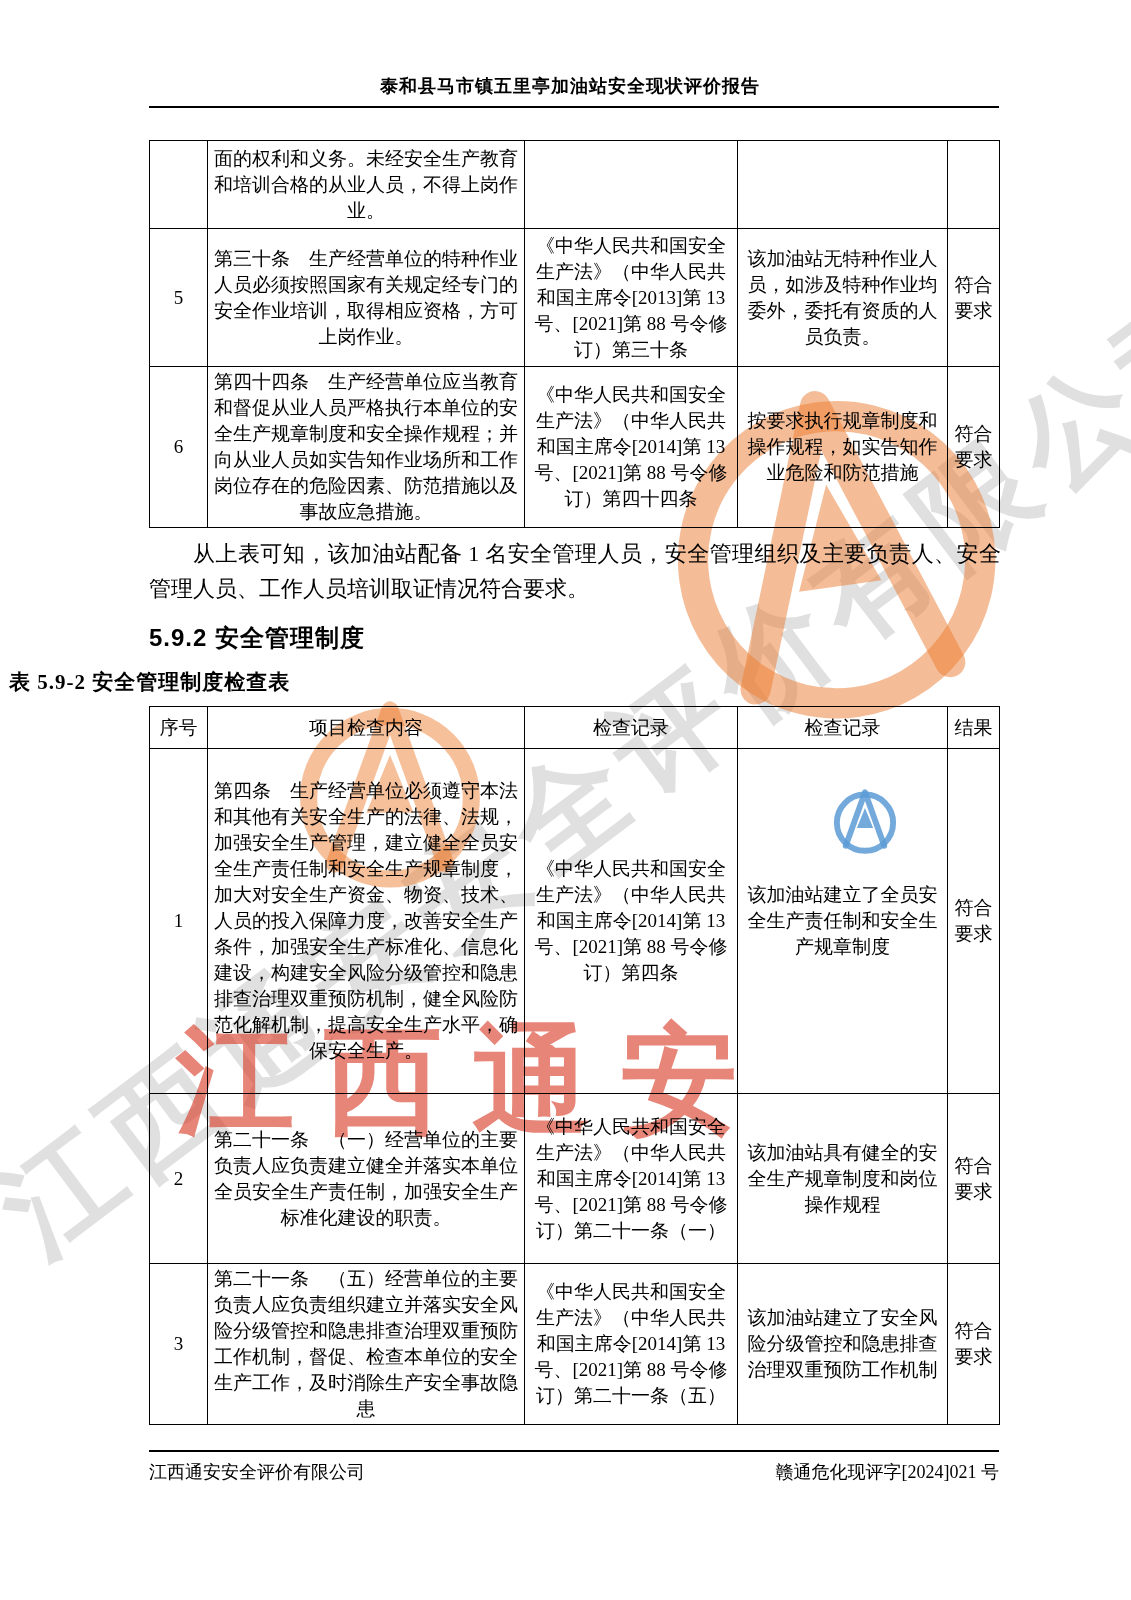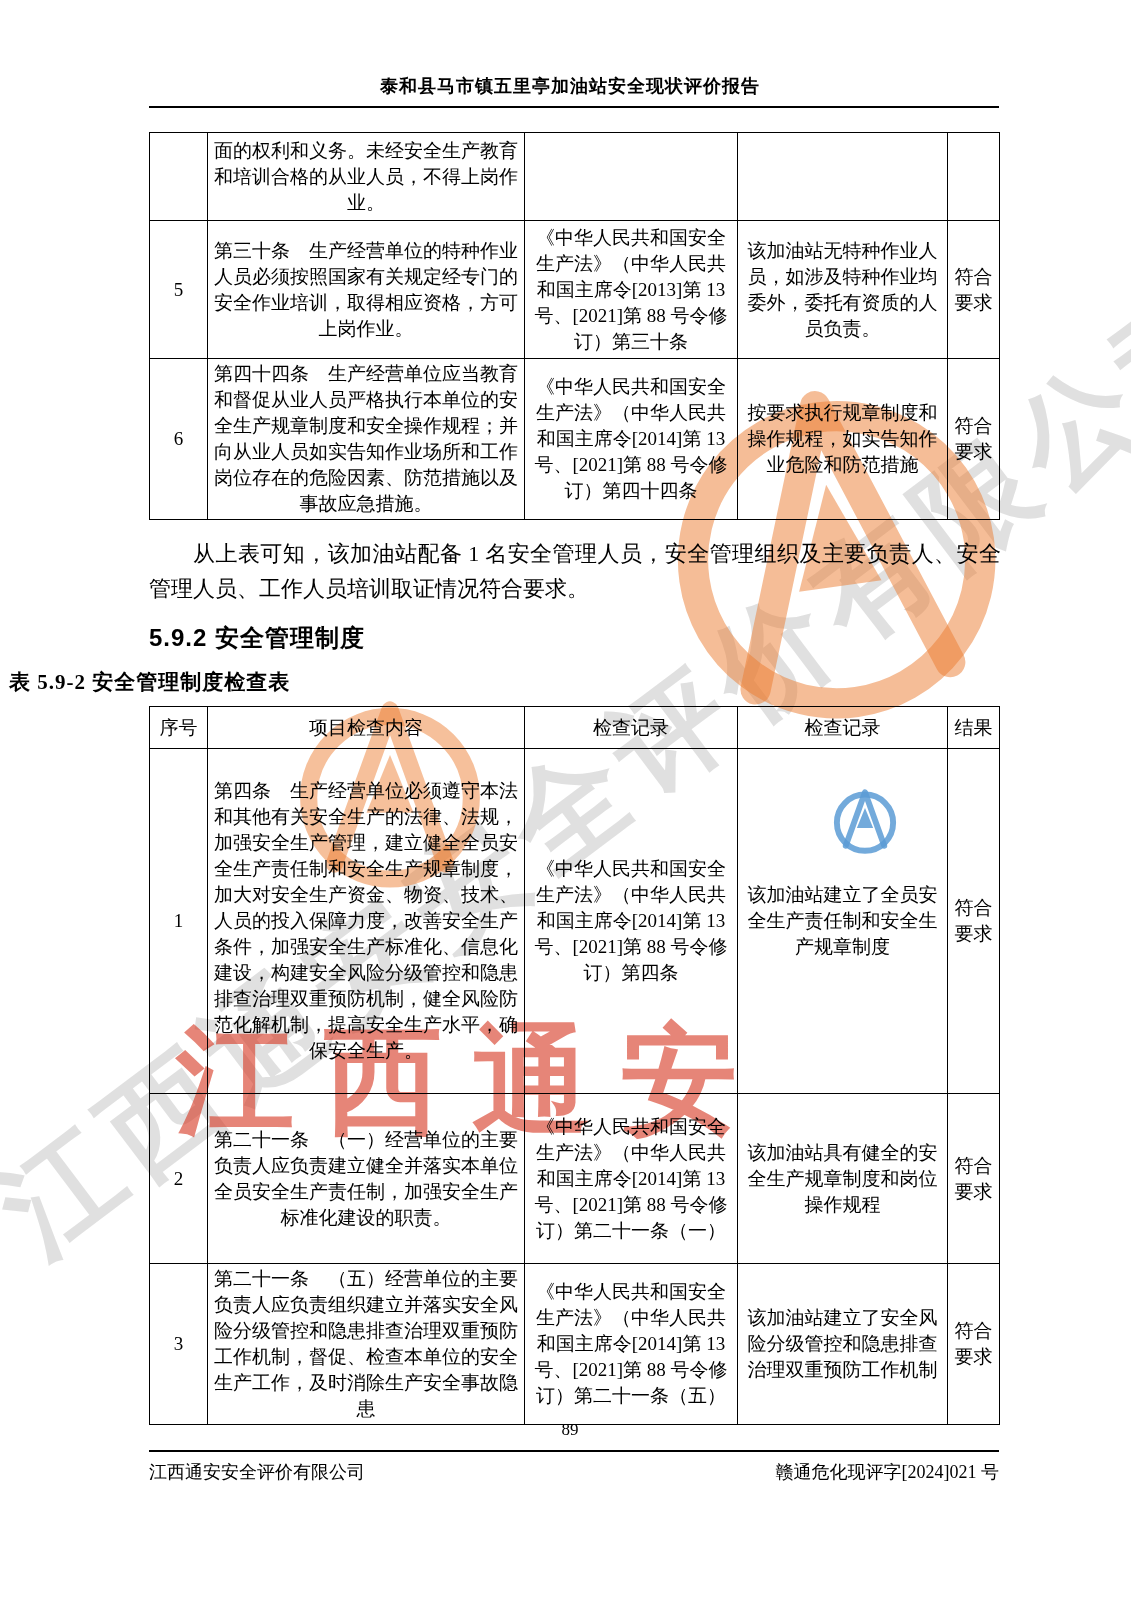--- a/index.html
+++ b/index.html
@@ -37,21 +37,21 @@
   .header-rule { position:absolute; top:106px; left:140px; width:850px; border-top:2px solid #000; }
   .doc-table {
     position:absolute; left:140px; width:850px;
     border-collapse:collapse; table-layout:fixed;
     font-size:19px; line-height:26px;
   }
   .doc-table td, .doc-table th {
     border:1px solid #000; text-align:center; vertical-align:middle;
     padding:2px 6px; word-break:break-all; font-weight:normal;
   }
-  .table1 { top:132px; }
+  .table1 { top:140px; }
   .table2 { top:706px; }
   tr.h88  { height:88px; }
   tr.h138 { height:138px; }
   tr.h160 { height:160px; }
   tr.h33  { height:42px; }
   tr.h345 { height:345px; }
   tr.h170 { height:170px; }
   tr.h157 { height:157px; }
   .c-no     { width:58px; }
   .c-content{ width:317px; }
@@ -187,21 +187,20 @@
         <tr class="h157">
           <td>3</td>
           <td>第二十一条　（五）经营单位的主要负责人应负责组织建立并落实安全风险分级管控和隐患排查治理双重预防工作机制，督促、检查本单位的安全生产工作，及时消除生产安全事故隐患</td>
           <td>《中华人民共和国安全生产法》（中华人民共和国主席令[2014]第 13 号、[2021]第 88 号令修订）第二十一条（五）</td>
           <td>该加油站建立了安全风险分级管控和隐患排查治理双重预防工作机制</td>
           <td>符合要求</td>
         </tr>
       </tbody>
     </table>
 
-    <div class="page-number">89</div>
     <div class="footer-rule"></div>
     <div class="footer-row">
       <span>江西通安安全评价有限公司</span>
       <span>赣通危化现评字[2024]021 号</span>
     </div>
 
   </div>
 </div>
 
 </body></html>

